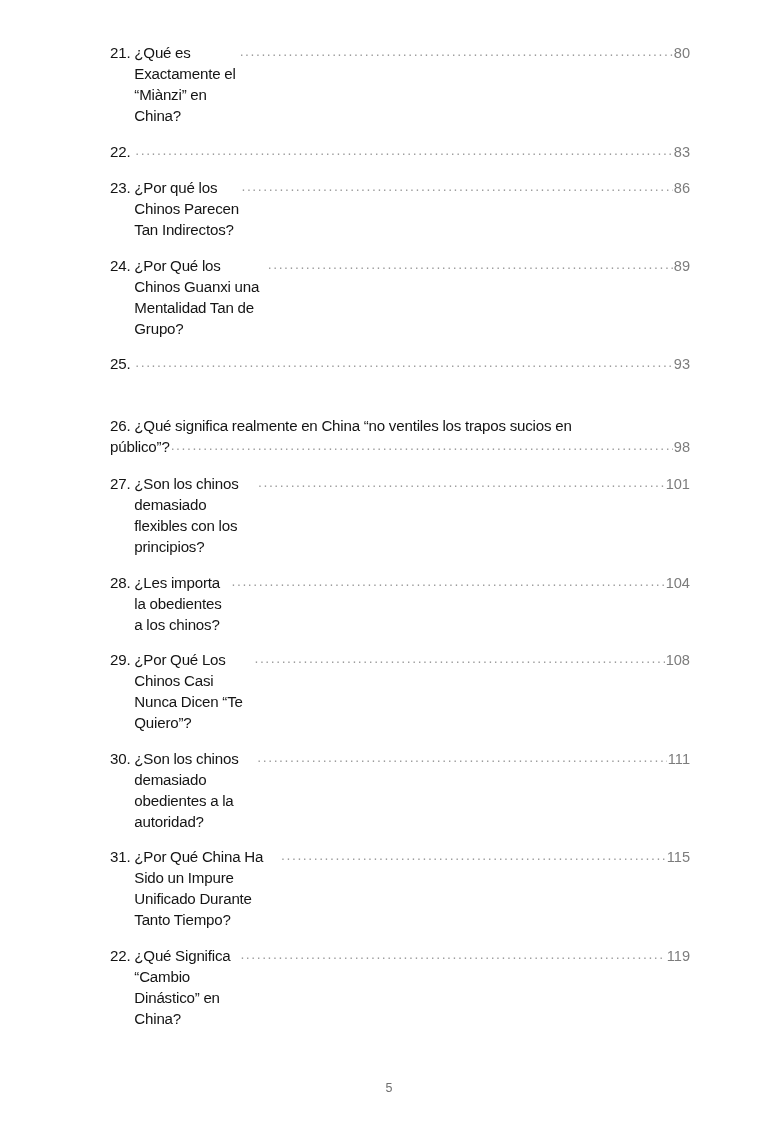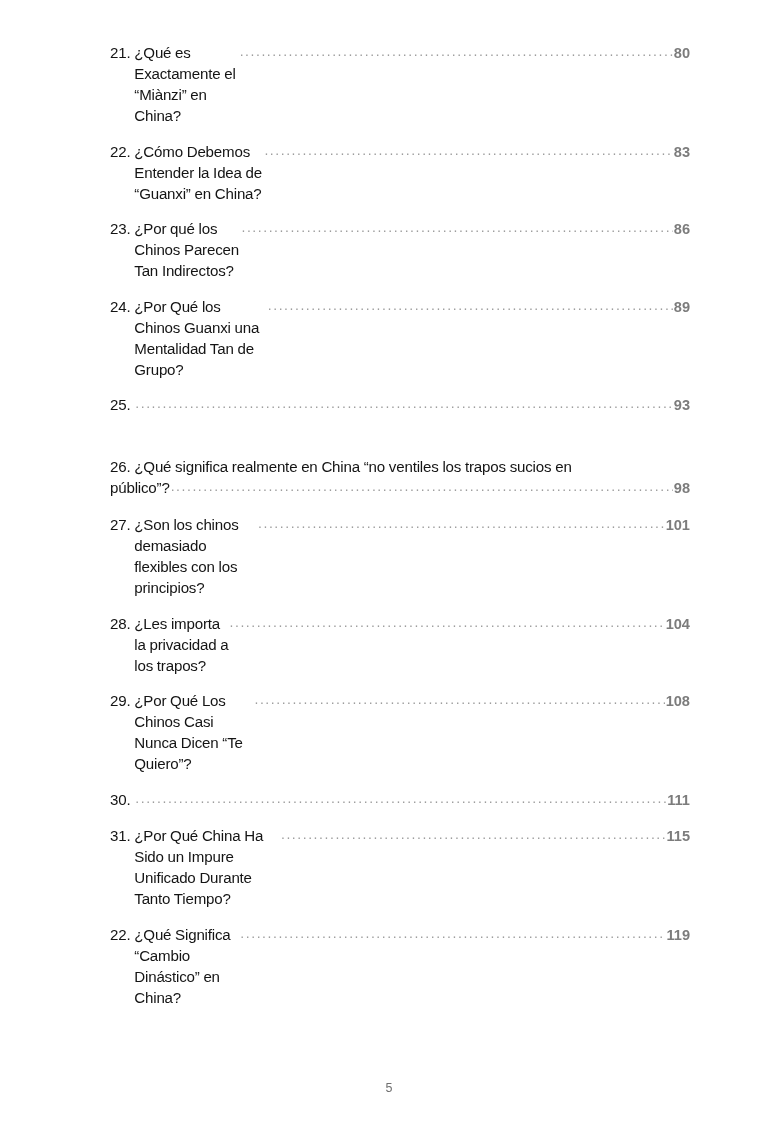--- a/index.html
+++ b/index.html
@@ -76,21 +76,21 @@
     font-size: 14px;
     letter-spacing: 1.55px;
     margin: 0 1px;
     position: relative;
     top: -2px;
   }
 
   .toc-row .pagenum {
     flex: 0 0 auto;
     color: #7c7c7c;
-    font-weight: bold;
+    font-weight: normal;
     font-size: 14.6px;
     letter-spacing: 0;
     text-align: right;
     font-family: "Liberation Sans", sans-serif;
   }
 
   
   #footer {
     position: absolute;
     left: 0;
@@ -115,21 +115,20 @@
           <span>&nbsp;</span>
           <span class="toc-title">¿Qué es Exactamente el “Miànzi” en China?</span>
           <span class="dots">............................................................................................................................................................................................................................</span>
           <span class="pagenum">80</span>
         </div>
       </div>
       <div class="toc-entry">
         <div class="toc-row">
           <span class="toc-title">22.</span>
           <span>&nbsp;</span>
-          <span class="toc-title">¿Cómo Debemos Entender la Idea de “Guanxi” en China?</span>
           <span class="dots">............................................................................................................................................................................................................................</span>
           <span class="pagenum">83</span>
         </div>
       </div>
       <div class="toc-entry">
         <div class="toc-row">
           <span class="toc-title">23.</span>
           <span>&nbsp;</span>
           <span class="toc-title">¿Por qué los Chinos Parecen Tan Indirectos?</span>
           <span class="dots">............................................................................................................................................................................................................................</span>
@@ -167,38 +166,39 @@
           <span>&nbsp;</span>
           <span class="toc-title">¿Son los chinos demasiado flexibles con los principios?</span>
           <span class="dots">............................................................................................................................................................................................................................</span>
           <span class="pagenum">101</span>
         </div>
       </div>
       <div class="toc-entry">
         <div class="toc-row">
           <span class="toc-title">28.</span>
           <span>&nbsp;</span>
-          <span class="toc-title">¿Les importa la privacidad a los trapos?</span>
+          <span class="toc-title">¿Les importa la obedientes a los chinos?</span>
           <span class="dots">............................................................................................................................................................................................................................</span>
           <span class="pagenum">104</span>
         </div>
       </div>
       <div class="toc-entry">
         <div class="toc-row">
           <span class="toc-title">29.</span>
           <span>&nbsp;</span>
           <span class="toc-title">¿Por Qué Los Chinos Casi Nunca Dicen “Te Quiero”?</span>
           <span class="dots">............................................................................................................................................................................................................................</span>
           <span class="pagenum">108</span>
         </div>
       </div>
       <div class="toc-entry">
         <div class="toc-row">
           <span class="toc-title">30.</span>
           <span>&nbsp;</span>
+          <span class="toc-title">¿Son los chinos demasiado obedientes a la autoridad?</span>
           <span class="dots">............................................................................................................................................................................................................................</span>
           <span class="pagenum">111</span>
         </div>
       </div>
       <div class="toc-entry">
         <div class="toc-row">
           <span class="toc-title">31.</span>
           <span>&nbsp;</span>
           <span class="toc-title">¿Por Qué China Ha Sido un Impure Unificado Durante Tanto Tiempo?</span>
           <span class="dots">............................................................................................................................................................................................................................</span>

